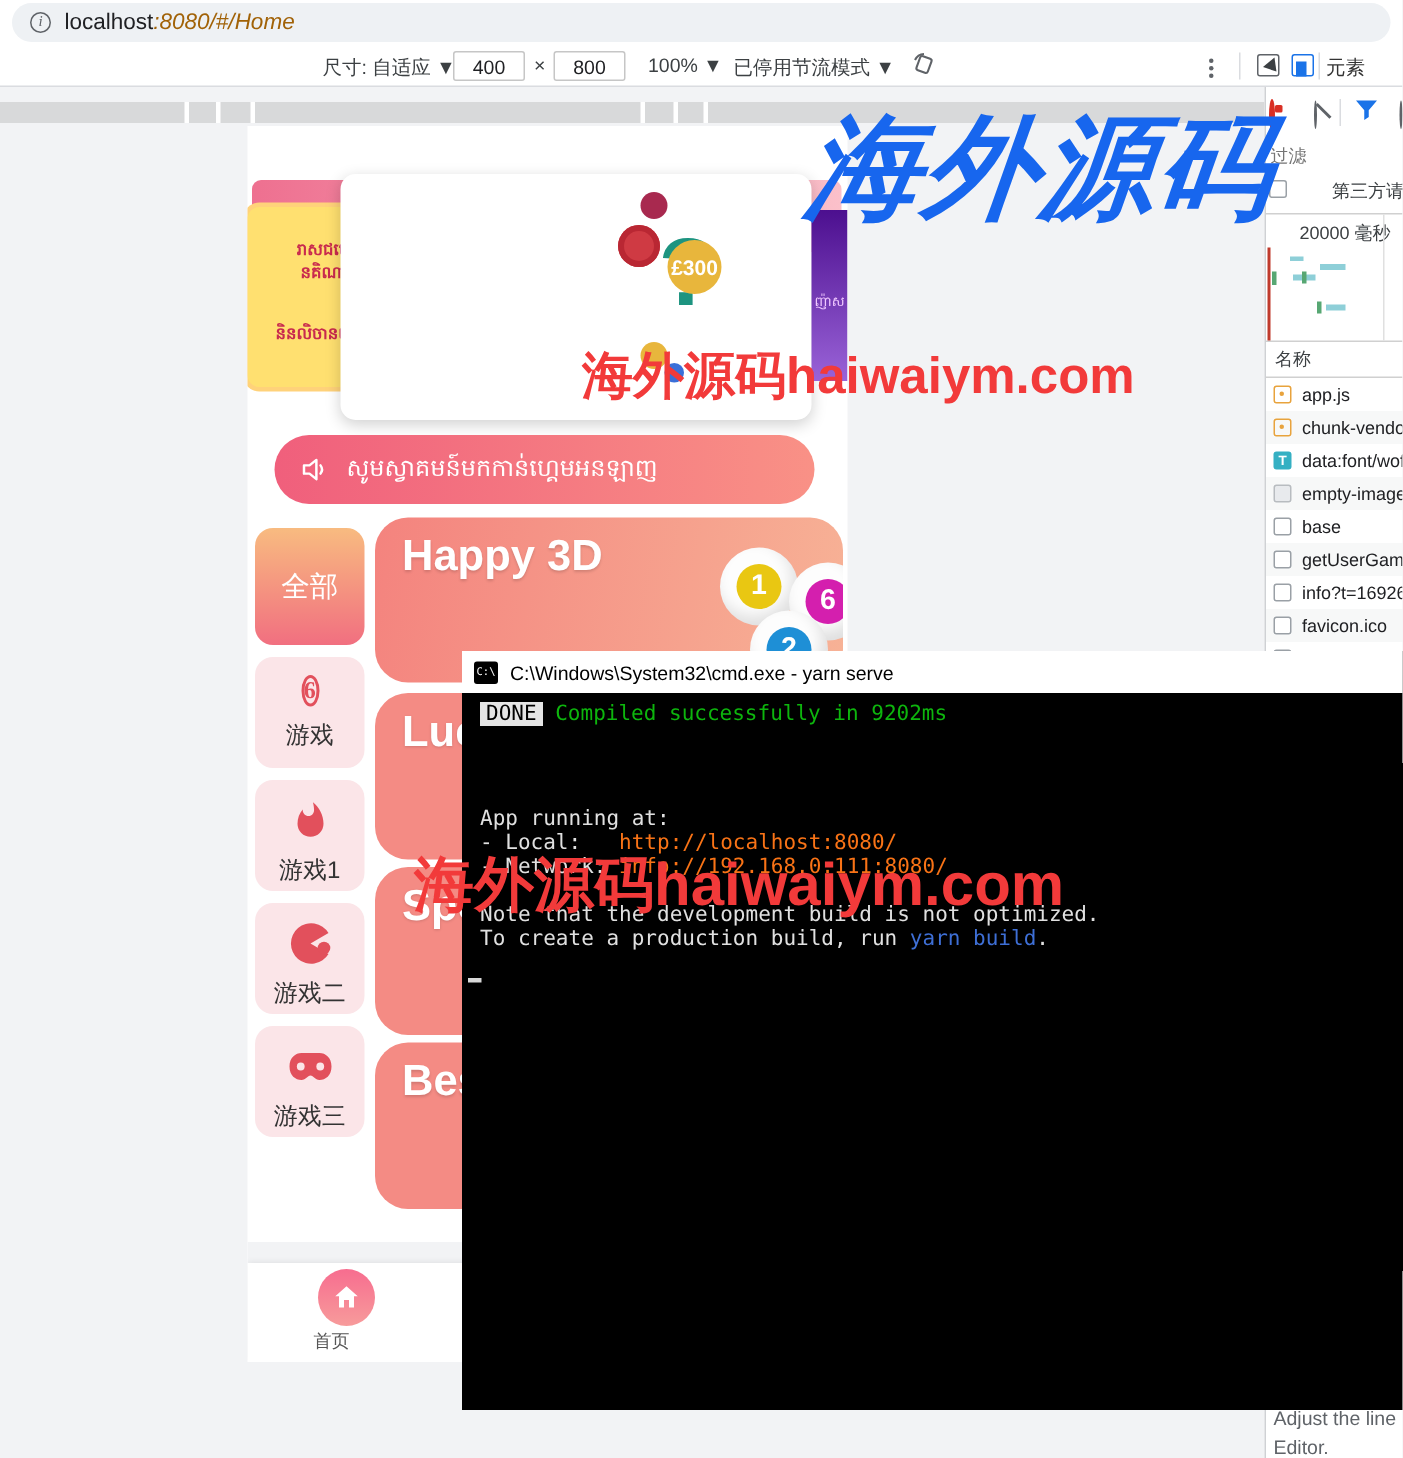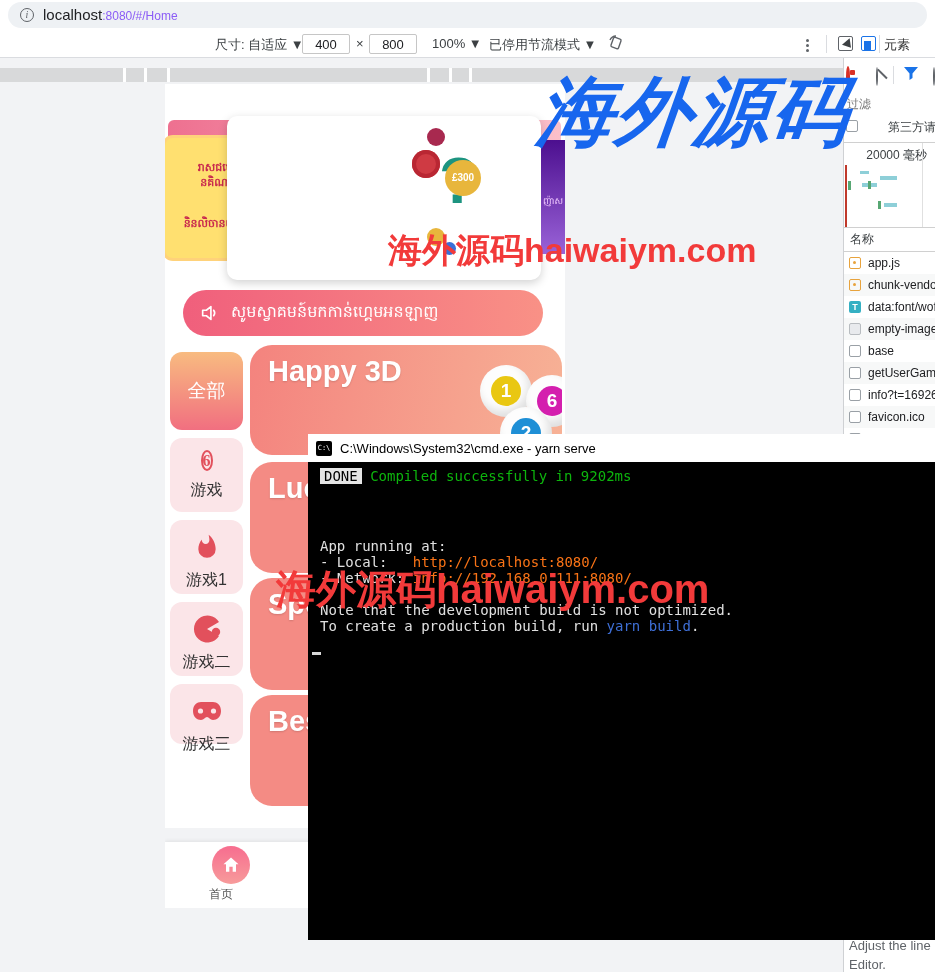--- a/index.html
+++ b/index.html
@@ -5,21 +5,21 @@
   * { margin:0; padding:0; box-sizing:border-box; }
   html,body { width:935px; height:972px; }
   body { font-family:"Liberation Sans","DejaVu Sans",sans-serif; position:relative; overflow:hidden; background:#f2f3f5; }
   .abs { position:absolute; }
 
   
   #addr-row { left:0; top:0; width:935px; height:30px; background:#fff; }
   #addr-pill { left:8px; top:2px; width:919px; height:26px; background:#eef1f4; border-radius:13px; display:flex; align-items:center; padding-left:12px; gap:9px; }
   .info-ic { width:14px; height:14px; border:1.5px solid #5f6368; border-radius:50%; color:#5f6368; font-size:10px; line-height:11px; text-align:center; font-family:"Liberation Serif",serif; font-style:italic; }
   #addr-pill .host { color:#202124; font-size:15px; }
-  #addr-pill .path { color:#8b5cf6; font-size:12px; }
+  #addr-pill .path { color:#a16207; font-size:15px;font-style:italic; }
 
   
   #devbar { left:0; top:30px; width:935px; height:28px; background:#fff; border-bottom:1px solid #dadce0; font-size:13px; color:#3c4043; }
   #devbar .it { position:absolute; top:6px; }
   .numbox { width:48px; height:20px; border:1px solid #c6c6c6; border-radius:2px; text-align:center; font-size:13px; color:#202124; background:#fff; }
   .vdots { width:3px; }
   .vdots i { display:block; width:3px; height:3px; background:#5f6368; border-radius:50%; margin:2px 0; }
   .sep-v { width:1px; height:18px; background:#dadce0; }
   .inspect-ic { width:15px; height:15px; border:1.5px solid #5f6368; border-radius:2px; position:relative; }
   .inspect-ic:after { content:""; position:absolute; right:-3px; bottom:-3px; border:5px solid transparent; border-top:8px solid #3c4043; transform:rotate(-40deg); }
@@ -232,21 +232,21 @@
     <div>រាសជម្យើនី</div>
     <div>នគិណានះ</div>
     <div class="gap"></div>
     <div>និនលិចានយន</div>
   </div>
 
   <div class="abs" id="ban-main">
     <span class="abs" id="qmark">?</span>
     <span class="abs ballsm" style="left:185px; top:34px; width:28px; height:28px; background:#cf3a43; box-shadow:inset 0 0 0 4px #b92733;"></span>
     <span class="abs ballsm" style="left:200px; top:12px; width:18px; height:18px; background:#a8294f;"></span>
-    <span class="abs ballsm" style="left:218px; top:44px; width:36px; height:36px; background:#e8b63c; color:#fff; font-size:10px; font-weight:bold; text-align:center; line-height:36px;">£300</span>
+    <span class="abs ballsm" style="left:218px; top:44px; width:36px; height:36px; background:#e8b63c; color:#fff; font-size:14px; font-weight:bold; text-align:center; line-height:36px;">£300</span>
     <span class="abs ballsm" style="left:200px; top:112px; width:18px; height:18px; background:#e8b63c;"></span>
     <span class="abs ballsm" style="left:216px; top:126px; width:13px; height:13px; background:#3a6fd8;"></span>
   </div>
 
   <div class="abs" id="ban-right">
     <span>ញ៉ាស</span>
   </div>
 
   <div class="abs" id="marquee">
     <svg width="22" height="22" viewBox="0 0 24 24">
@@ -273,21 +273,21 @@
   </div>
   <div class="tab plain" style="top:518px; height:74px;">
     <span class="icwrap">
       <svg width="28" height="28" viewBox="0 0 28 28">
         <path d="M14 14 L26 7 A13.5 13.5 0 1 0 26 21 Z" fill="#e2505c"></path>
         <circle cx="23" cy="17" r="4.2" fill="#e2505c"></circle>
       </svg>
     </span>
     <span class="lbl">游戏二</span>
   </div>
-  <div class="tab plain" style="top:600px; height:60px;">
+  <div class="tab plain" style="top:600px; height:74px;">
     <span class="icwrap">
       <svg width="30" height="20" viewBox="0 0 30 20">
         <path d="M9 1h12c4 0 8 3 8 9s-4 9-8 9c-3 0-4-3-6-3s-3 3-6 3c-4 0-8-3-8-9S5 1 9 1z" fill="#e2505c"></path>
         <circle cx="8.5" cy="10" r="2.6" fill="#fbe5e8"></circle>
         <circle cx="21.5" cy="10" r="2.6" fill="#fbe5e8"></circle>
       </svg>
     </span>
     <span class="lbl">游戏三</span>
   </div>
 

